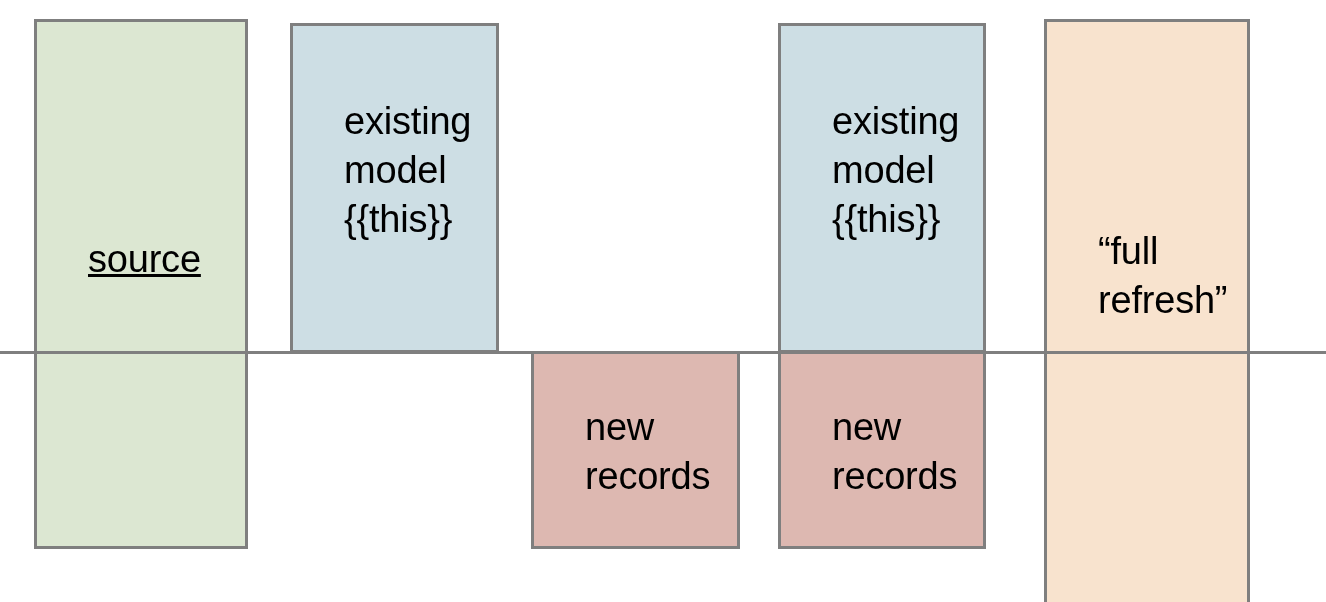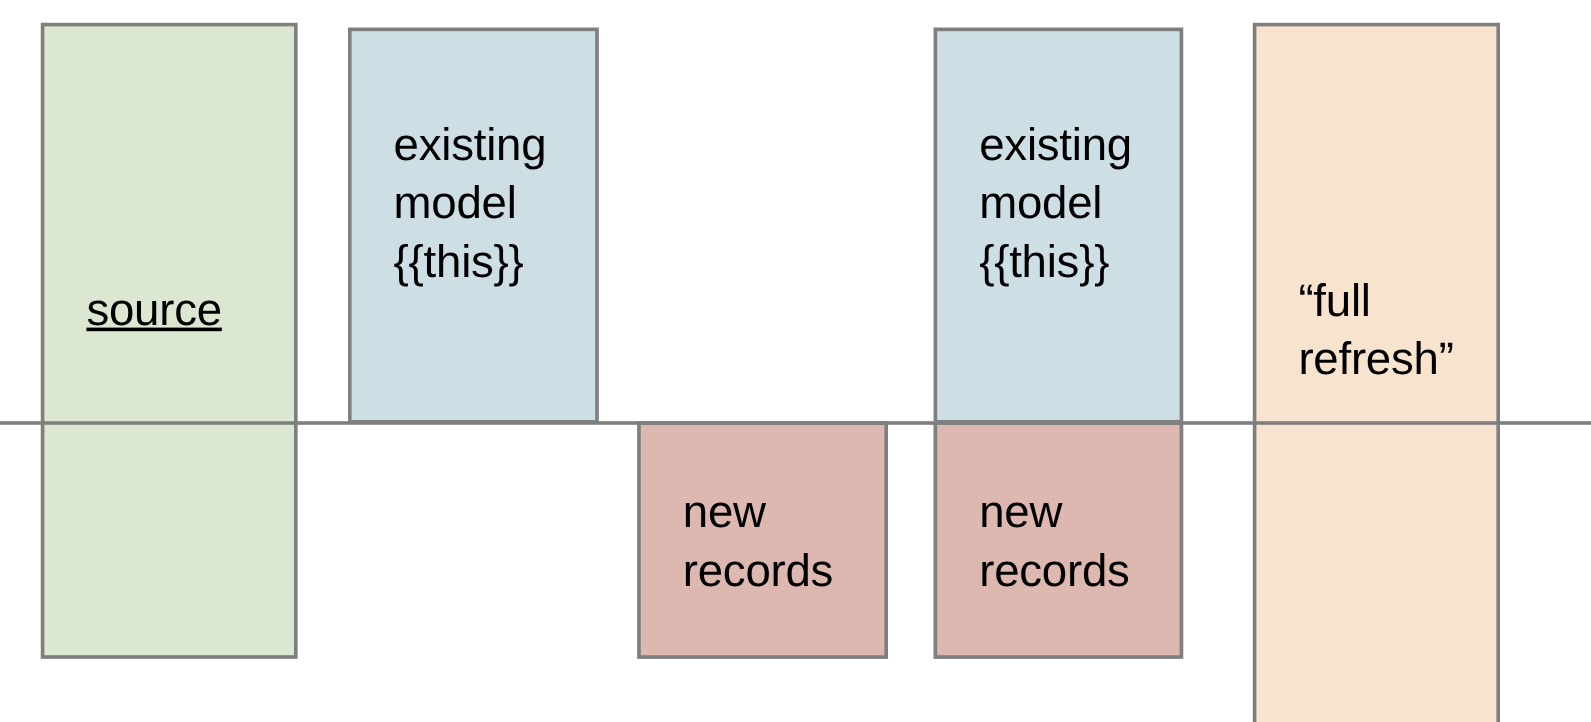--- a/index.html
+++ b/index.html
@@ -28,29 +28,30 @@
   }
   .block {
     position: absolute;
     box-sizing: border-box;
     border: 3px solid #7f7f7f;
     display: flex;
     align-items: center;
     justify-content: flex-start;
   }
   .block-label {
-    padding-left: 35px;
+    padding-left: 19px;
     padding-right: 8px;
     color: #000000;
     font-size: 38px;
     line-height: 49px;
     letter-spacing: -0.2px;
     white-space: pre-line;
     text-align: left;
     font-weight: 400;
+    margin-left: 32px;
   }
 
   
   .blk-source {
     left: 34px;
     top: 19px;
     width: 214px;
     height: 530px;
     background: #dce7d2;
   }

